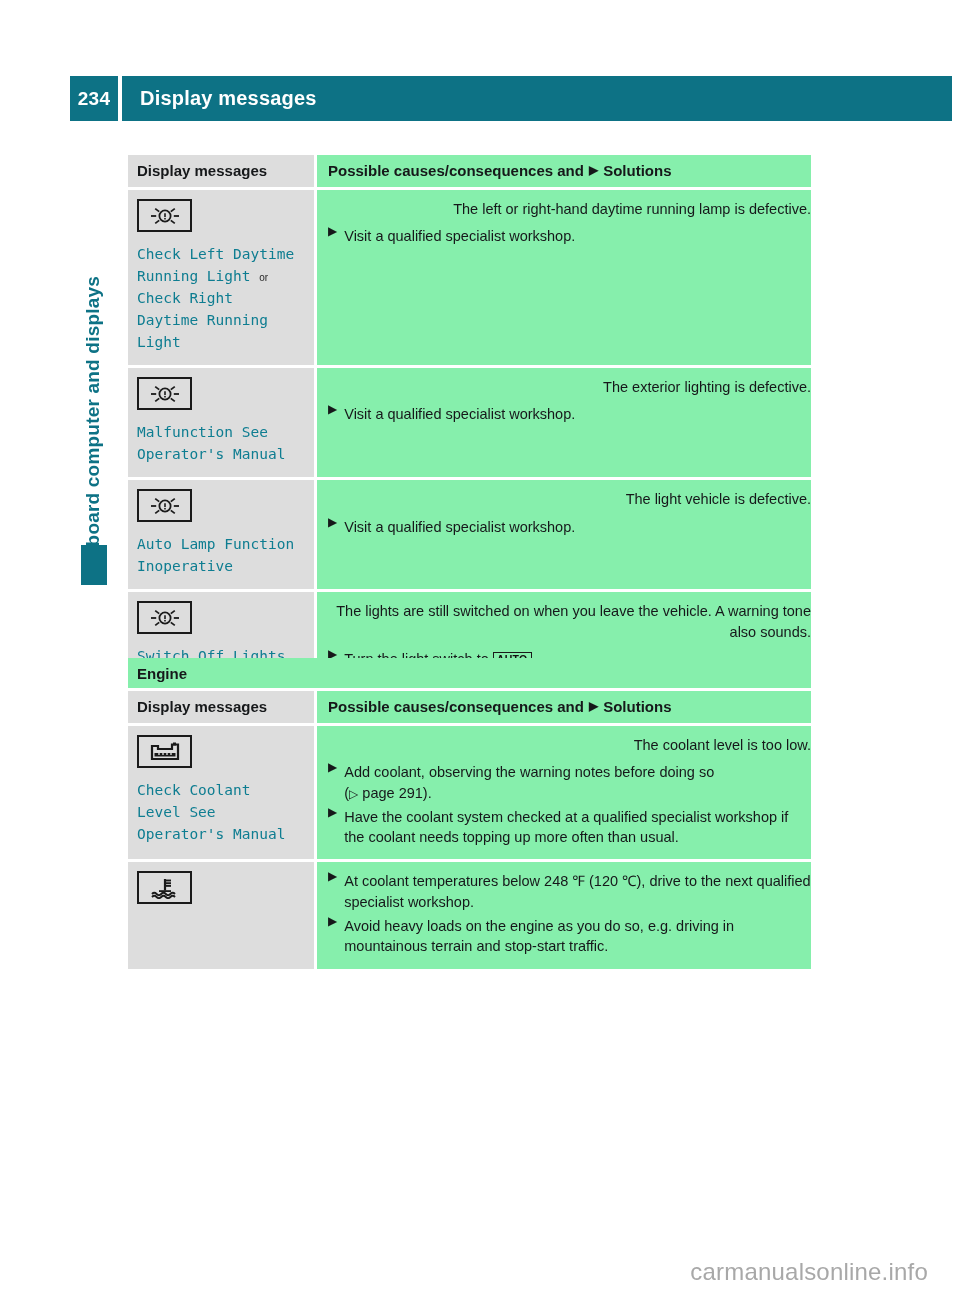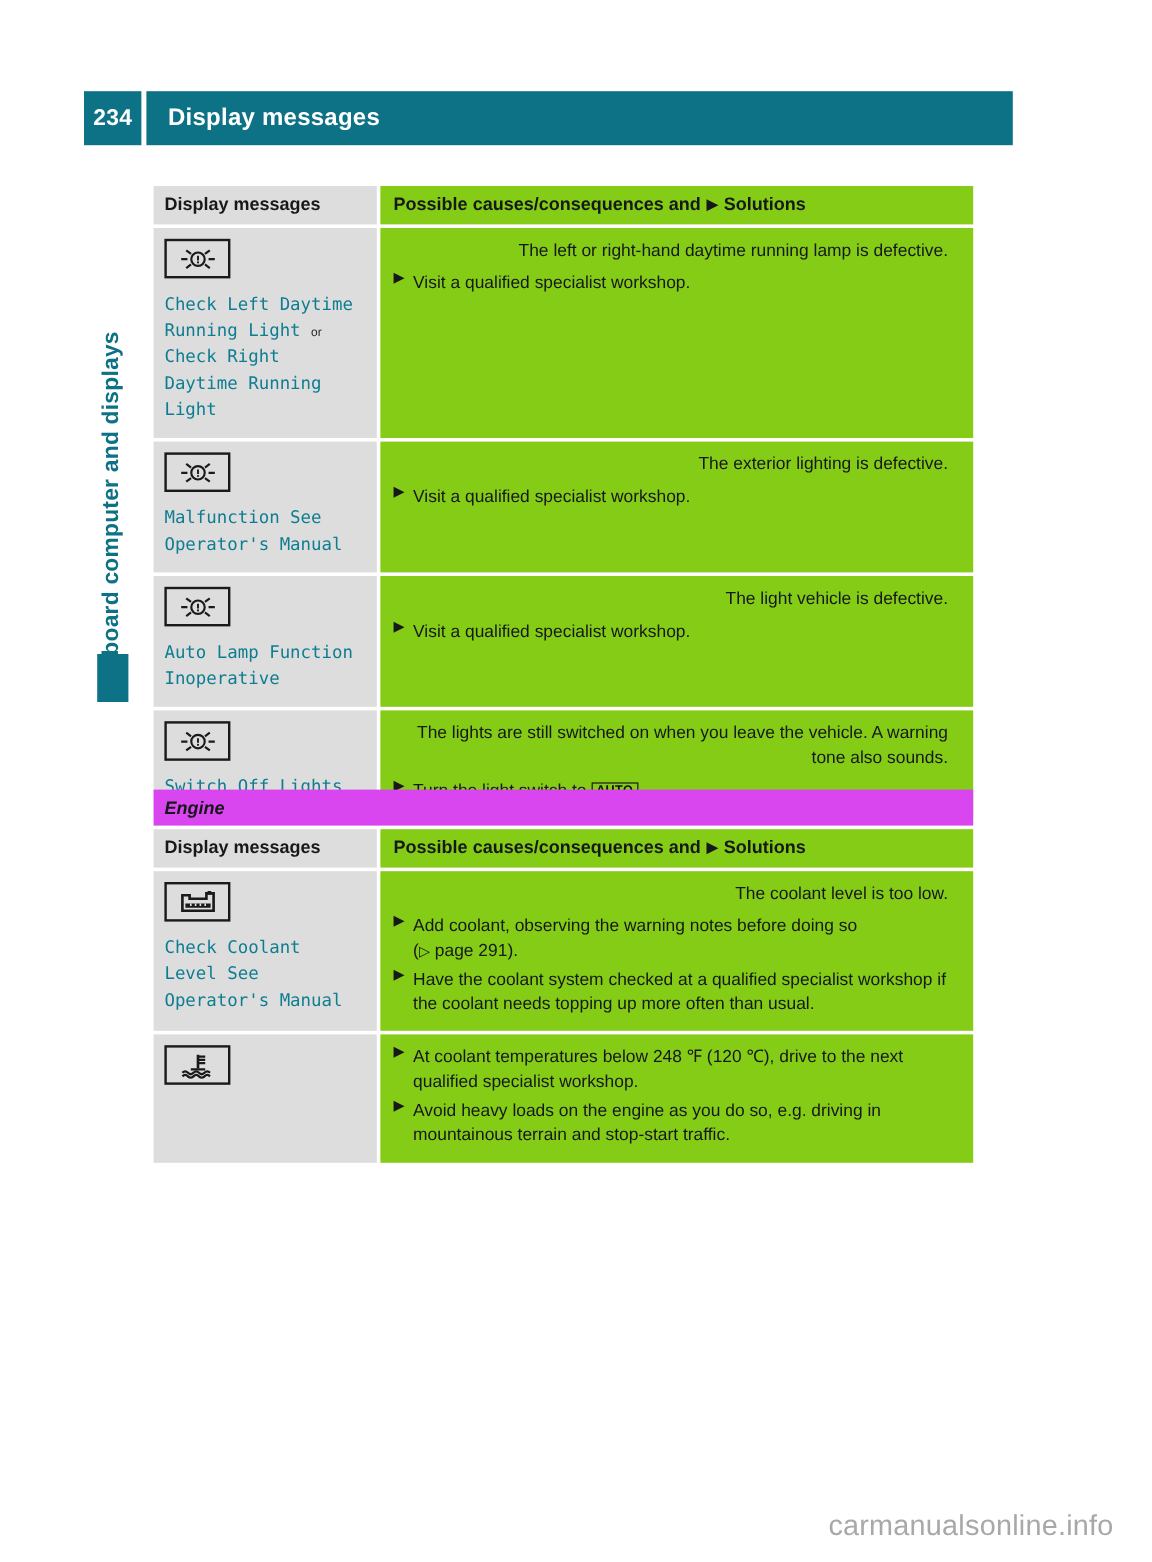--- a/index.html
+++ b/index.html
@@ -14,21 +14,21 @@
     font-family: "Liberation Sans", sans-serif;
     position: relative;
     overflow: hidden;
   }
 
   
   .page-header {
     position: absolute;
     left: 70px;
     top: 76px;
-    width: 774px;
+    width: 882px;
     height: 45px;
     display: flex;
     align-items: stretch;
   }
   .page-number {
     width: 48px;
     background: #0d7285;
     color: #ffffff;
     font-size: 19px;
     font-weight: bold;
@@ -85,49 +85,48 @@
   
   .table {
     position: absolute;
     left: 128px;
     width: 683px;
   }
   #table-lights { top: 155px; }
   #table-engine { top: 658px; }
 
   .section-band {
-    background: #d946ef;
+    background: #86efac;
     height: 30px;
     display: flex;
     align-items: center;
     padding-left: 9px;
     font-size: 15px;
     font-weight: bold;
     color: #16181a;
     margin-bottom: 3px;
-    font-style: italic;
   }
 
   .row {
     display: flex;
     align-items: stretch;
     margin-bottom: 3px;
   }
   .row:last-child { margin-bottom: 0; }
 
   .cell-left {
     width: 186px;
     background: #dddddd;
     padding: 9px 9px 12px 9px;
     flex-shrink: 0;
   }
   .cell-right {
     flex: 1;
-    background: #84cc16;
-    padding: 9px 21px 12px 11px;
+    background: #86efac;
+    padding: 9px 0 12px 11px;
     margin-left: 3px;
   }
 
   .row-head .cell-left,
   .row-head .cell-right {
     padding-top: 7px;
     padding-bottom: 8px;
   }
   .col-head {
     font-size: 15px;

